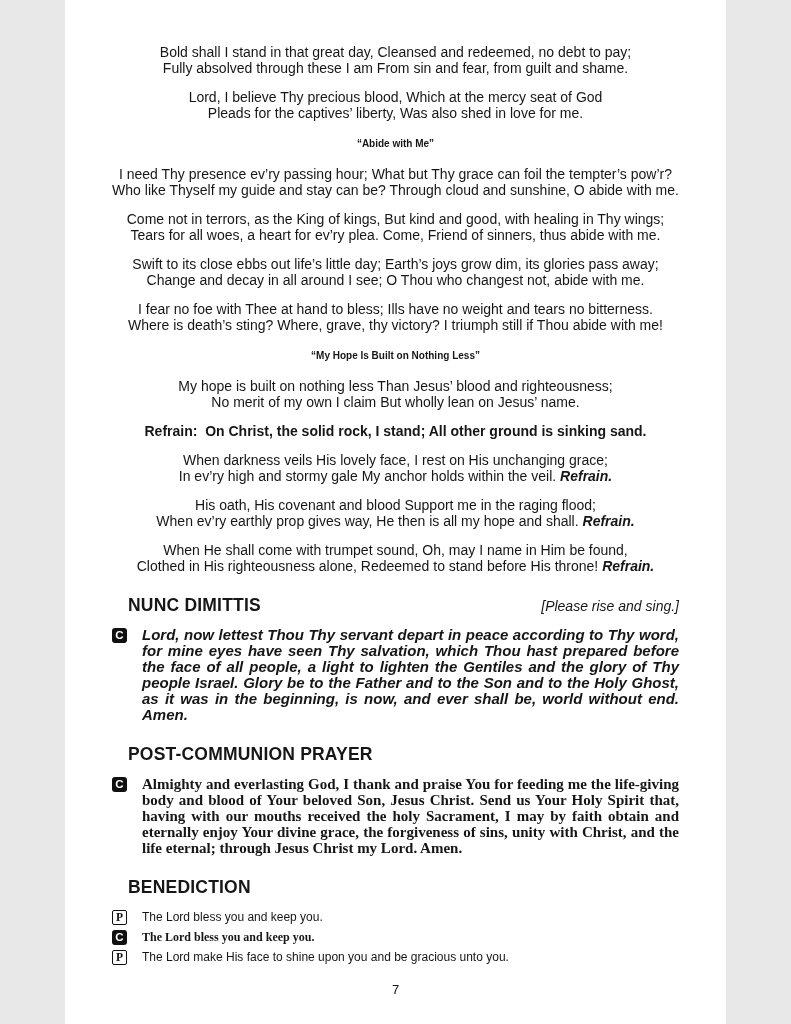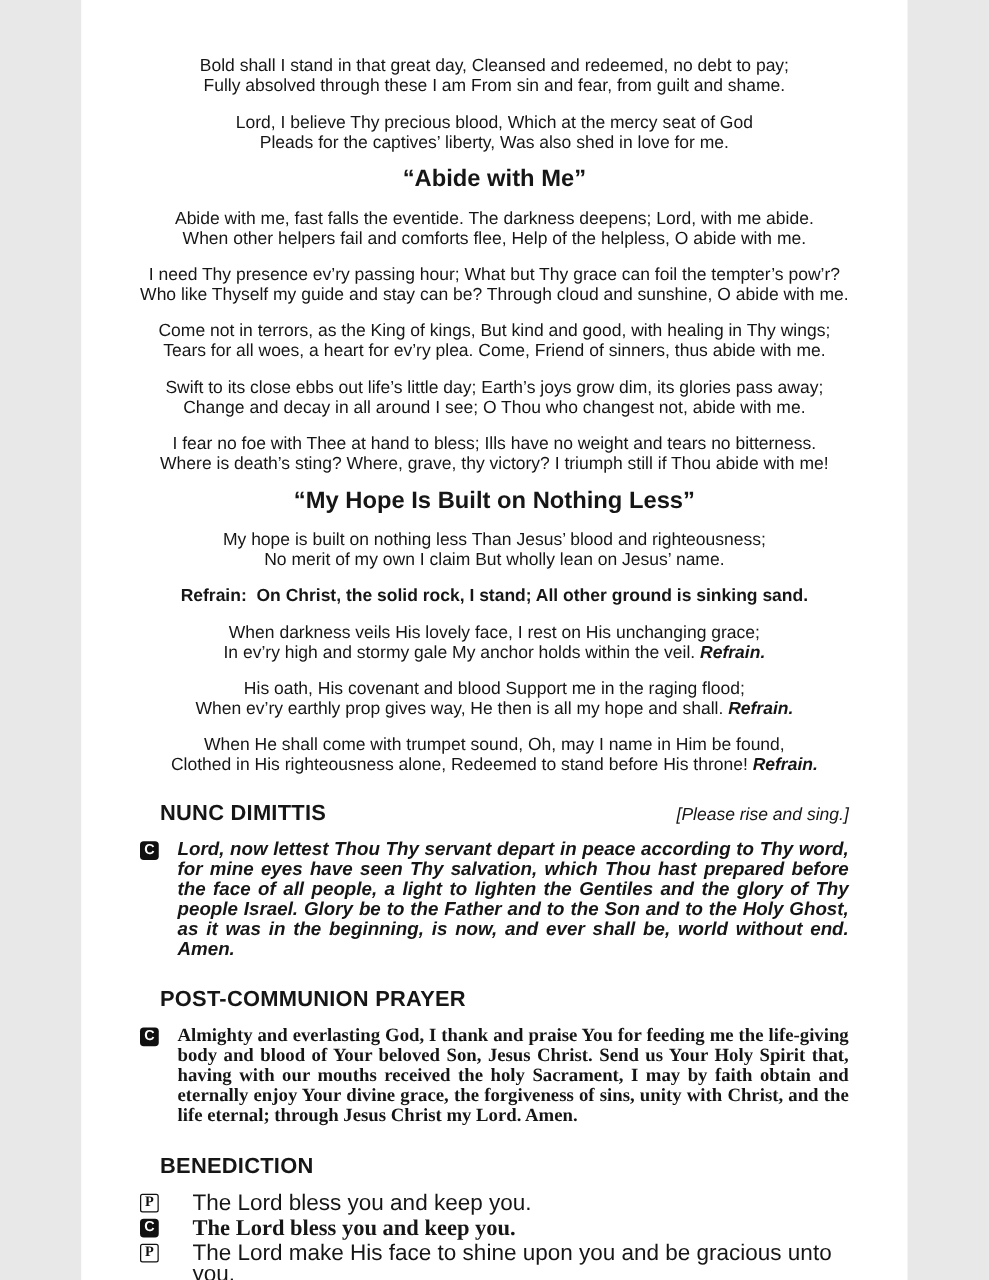--- a/index.html
+++ b/index.html
@@ -18,21 +18,21 @@
   
   .stanza { margin: 0 0 13px 0; }
   .hymn-line {
     text-align: center;
     font-size: 14px;
     line-height: 16px;
   }
   .hymn-title {
     text-align: center;
     font-weight: bold;
-    font-size: 19px;
+    font-size: 10px;
     line-height: 16px;
     margin: 15px 0 14px 0;
   }
   .refrain-line {
     text-align: center;
     font-weight: bold;
     font-size: 14px;
     line-height: 16px;
     margin: 0 0 13px 0;
     white-space: pre-wrap;
@@ -92,21 +92,21 @@
   .speech-text {
     font-size: 15px;
     line-height: 16px;
     text-align: justify;
     white-space: pre-wrap;
   }
   .bold-italic { font-weight: bold; font-style: italic; }
   .bold-only { font-weight: bold; font-family: Liberation Serif, serif; }
   
   .bene .speech { margin-bottom: 3px; }
-  .bene .speech-text { text-align: left; font-size: 18px; line-height: 17px; white-space: normal; margin-left: 12px; }
+  .bene .speech-text { text-align: left; font-size: 12px; line-height: 17px; white-space: normal; }
   
   .page-footer {
     text-align: center;
     font-size: 13px;
     margin-top: 16px;
   }
 </style>
 </head>
 <body>
 
@@ -118,24 +118,20 @@
       <div class="hymn-line">Fully absolved through these I am From sin and fear, from guilt and shame.</div>
     </div>
     <div class="stanza">
       <div class="hymn-line">Lord, I believe Thy precious blood, Which at the mercy seat of God</div>
       <div class="hymn-line">Pleads for the captives’ liberty, Was also shed in love for me.</div>
     </div>
   </div>
 
   <div>
     <div class="hymn-title">“Abide with Me”</div>
-    <div class="stanza">
-      <div class="hymn-line">Abide with me, fast falls the eventide. The darkness deepens; Lord, with me abide.</div>
-      <div class="hymn-line">When other helpers fail and comforts flee, Help of the helpless, O abide with me.</div>
-    </div>
     <div class="stanza">
       <div class="hymn-line">I need Thy presence ev’ry passing hour; What but Thy grace can foil the tempter’s pow’r?</div>
       <div class="hymn-line">Who like Thyself my guide and stay can be? Through cloud and sunshine, O abide with me.</div>
     </div>
     <div class="stanza">
       <div class="hymn-line">Come not in terrors, as the King of kings, But kind and good, with healing in Thy wings;</div>
       <div class="hymn-line">Tears for all woes, a heart for ev’ry plea. Come, Friend of sinners, thus abide with me.</div>
     </div>
     <div class="stanza">
       <div class="hymn-line">Swift to its close ebbs out life’s little day; Earth’s joys grow dim, its glories pass away;</div>

